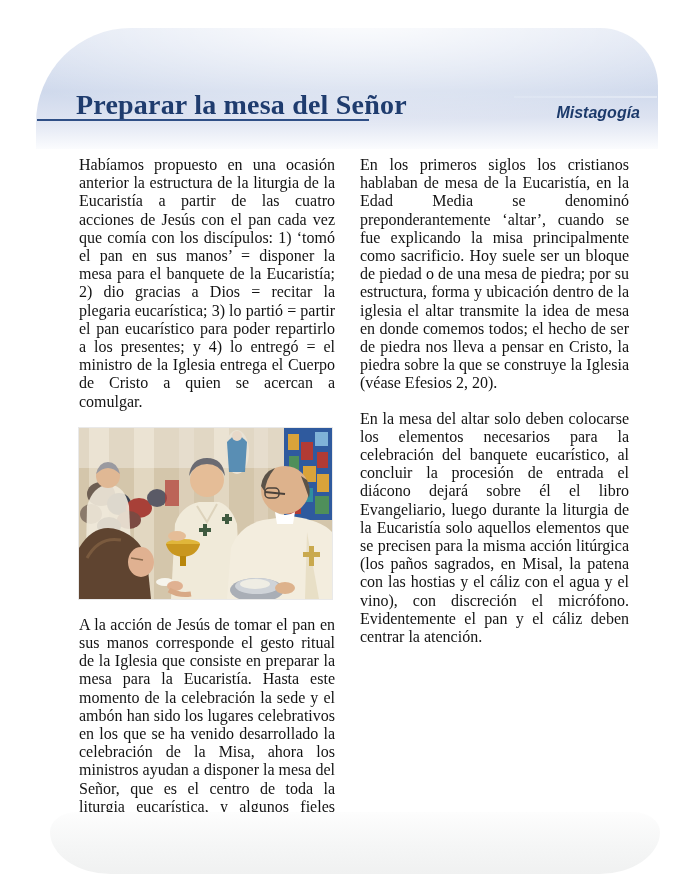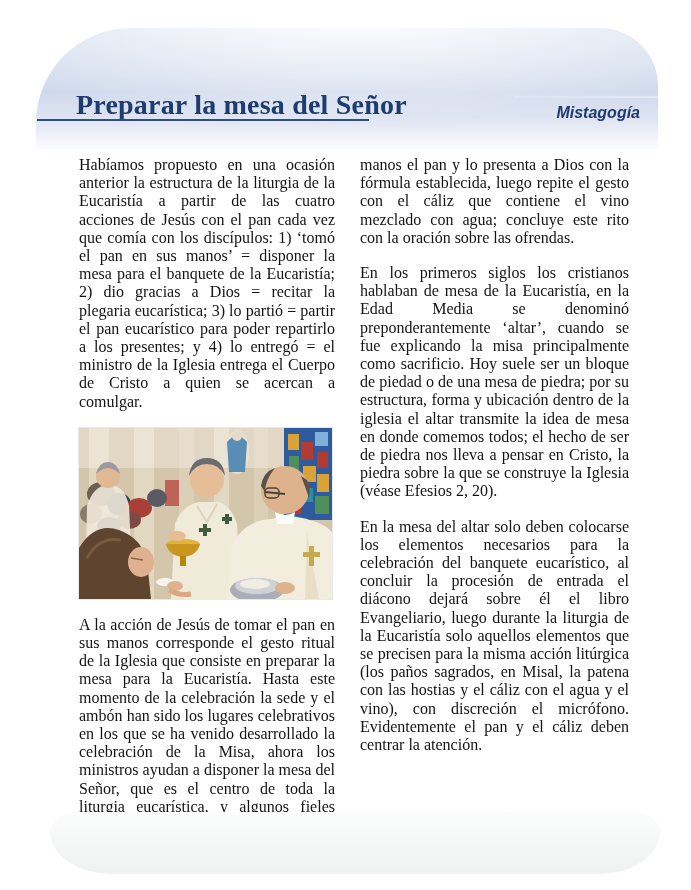--- a/index.html
+++ b/index.html
@@ -161,20 +161,19 @@
         <ellipse cx="86" cy="154" rx="9" ry="4" fill="#f6f4ec"></ellipse>
         <ellipse cx="96" cy="158" rx="8" ry="5" fill="#e0b191"></ellipse>
         <path d="M90,162 Q100,168 112,166" stroke="#d8a986" stroke-width="5" fill="none"></path>
       </svg>
     </figure>
 
     <p>A la acción de Jesús de tomar el pan en sus manos corresponde el gesto ritual de la Iglesia que consiste en preparar la mesa para la Eucaristía. Hasta este momento de la celebración la sede y el ambón han sido los lugares celebrativos en los que se ha venido desarrollado la celebración de la Misa, ahora los ministros ayudan a disponer la mesa del Señor, que es el centro de toda la liturgia eucarística, y algunos fieles llevan hasta ella el pan y el vino. El presidente de la celebración toma en sus</p>
   </section>
 
   <section class="column column-right">
-    <p>manos el pan y lo presenta a Dios con la fórmula establecida, luego repite el gesto con el cáliz que contiene el vino mezclado con agua; concluye este rito con la oración sobre las ofrendas.</p>
     <p>En los primeros siglos los cristianos hablaban de mesa de la Eucaristía, en la Edad Media se denominó preponderantemente ‘altar’, cuando se fue explicando la misa principalmente como sacrificio. Hoy suele ser un bloque de piedad o de una mesa de piedra; por su estructura, forma y ubicación dentro de la iglesia el altar transmite la idea de mesa en donde comemos todos; el hecho de ser de piedra nos lleva a pensar en Cristo, la piedra sobre la que se construye la Iglesia (véase Efesios 2, 20).</p>
     <p>En la mesa del altar solo deben colocarse los elementos necesarios para la celebración del banquete eucarístico, al concluir la procesión de entrada el diácono dejará sobre él el libro Evangeliario, luego durante la liturgia de la Eucaristía solo aquellos elementos que se precisen para la misma acción litúrgica (los paños sagrados, en Misal, la patena con las hostias y el cáliz con el agua y el vino), con discreción el micrófono. Evidentemente el pan y el cáliz deben centrar la atención.</p>
   </section>
 
   <div class="footer-curve"></div>
 
 </div>
 
 </body></html>

